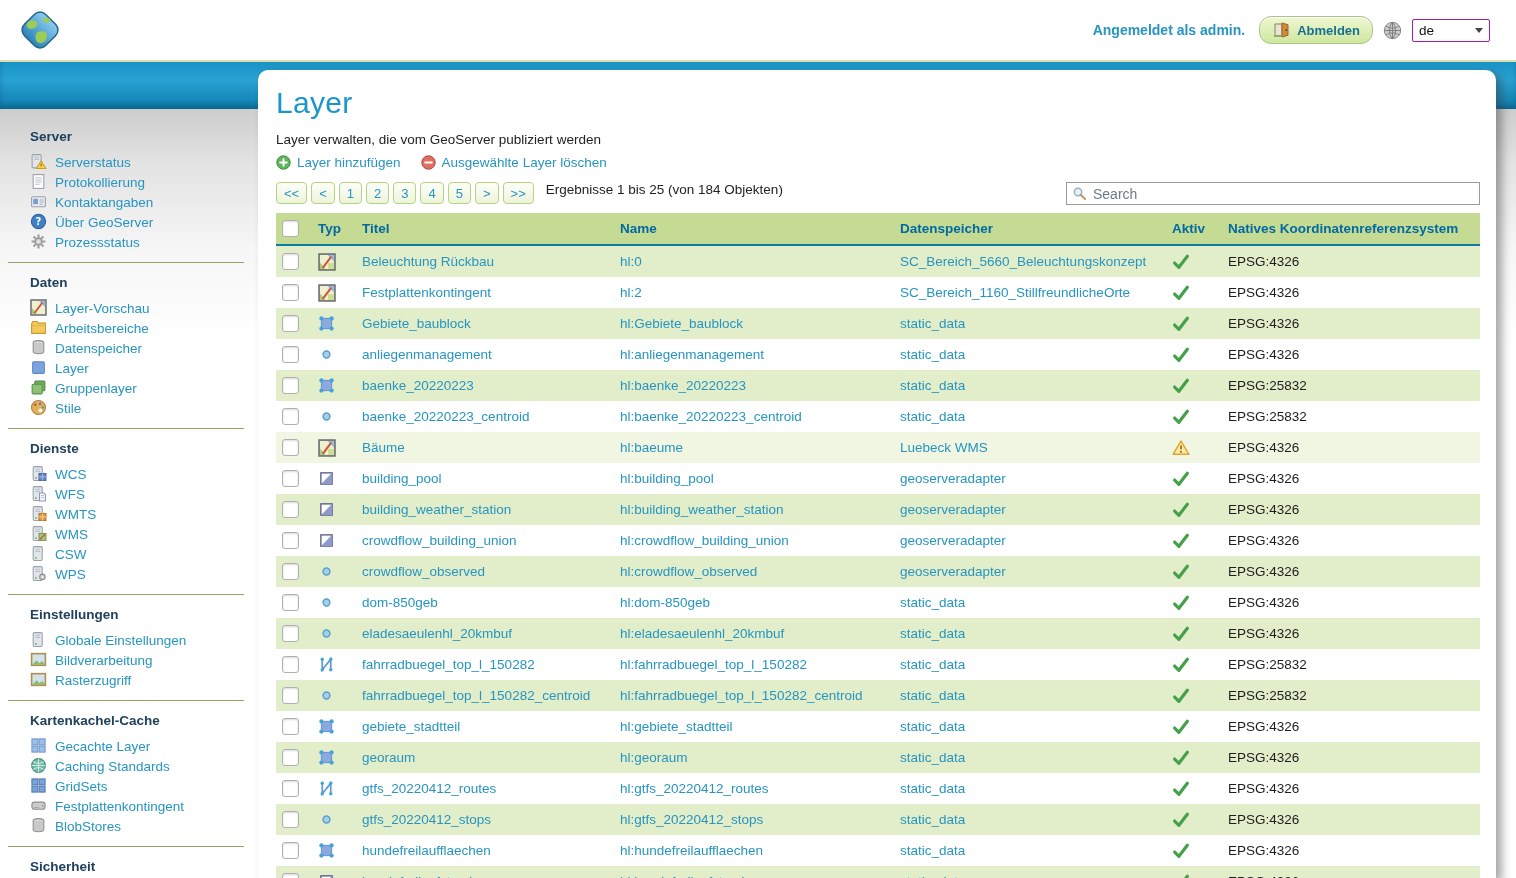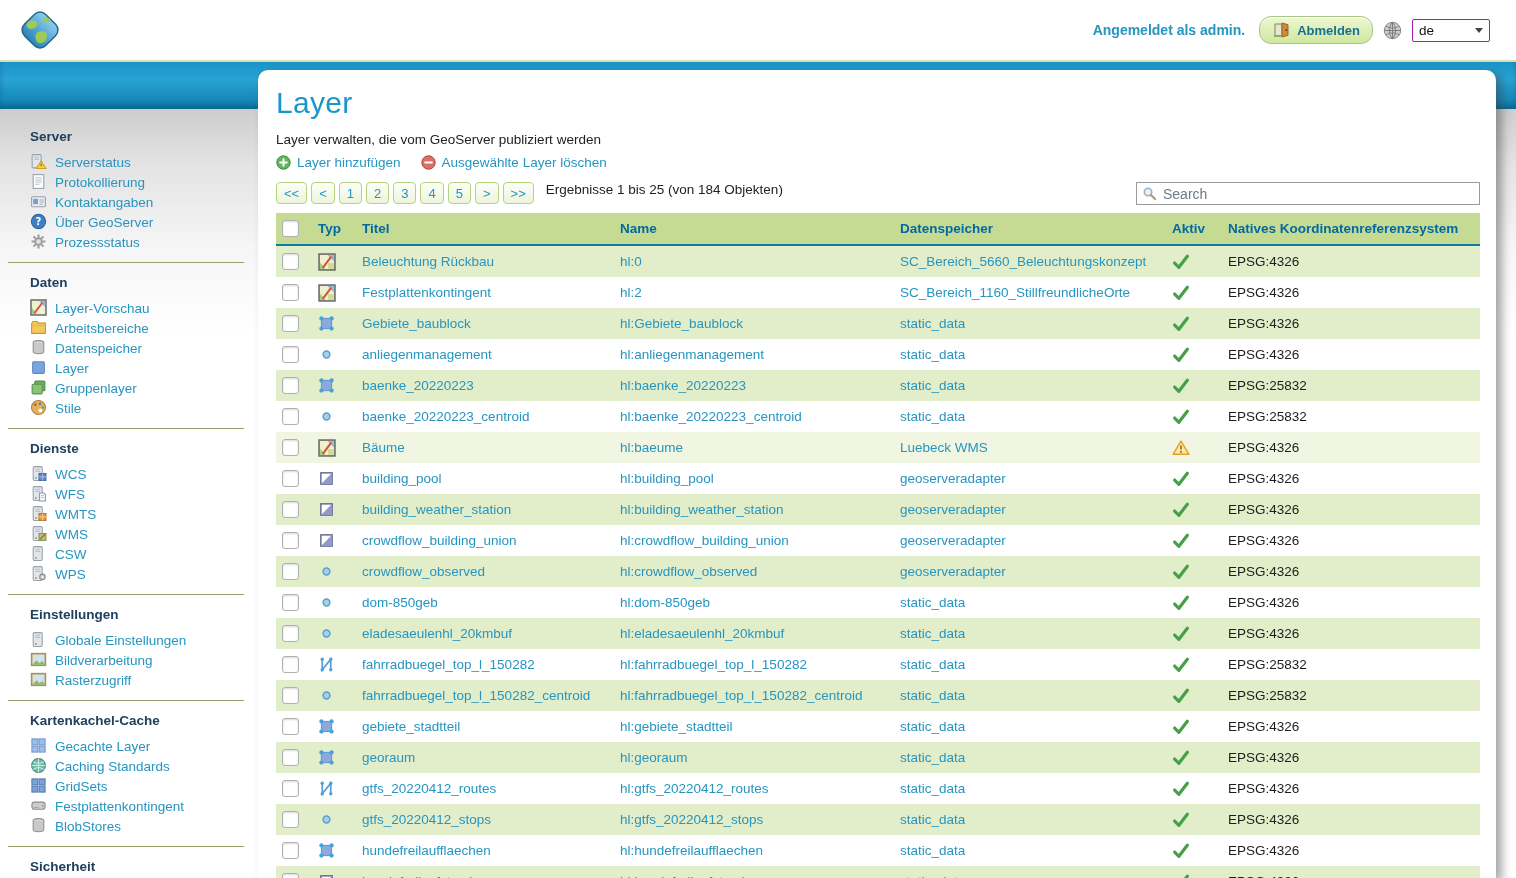--- a/index.html
+++ b/index.html
@@ -52,21 +52,21 @@
   .page-title{color:#1a97ca;font-size:30px;font-weight:400;margin:2px 0 12px;letter-spacing:.3px;}
   .subtitle{font-size:13.5px;color:#222;margin:0 0 8px;}
   .actions{display:flex;align-items:center;gap:20px;margin:0 0 12px;}
   .action-link{display:flex;align-items:center;gap:6px;color:#2795c0;font-size:13.5px;text-decoration:none;cursor:pointer;}
 
   .toolbar{display:flex;align-items:flex-start;margin:0 0 8px;}
   .pg{min-width:13px;height:22px;padding:1px 7px;margin-right:4px;font-size:13px;color:#2795c0;
     border:1px solid #b4d57c;border-radius:4px;background:linear-gradient(#fdfefa,#edf4da);
     cursor:pointer;font-family:inherit;}
   .results{margin-left:8px;font-size:13.5px;color:#222;}
-  .search-box{margin-left:auto;position:relative;width:344px;}
+  .search-box{margin-left:auto;position:relative;width:414px;}
   .search-box .ic{position:absolute;left:6px;top:4px;}
   .search-box input{width:100%;height:23px;box-sizing:border-box;border:1px solid #9b9b9b;
     padding:0 6px 0 26px;font-size:14px;color:#333;font-family:inherit;outline:none;}
   .search-box input::placeholder{color:#6e7a85;opacity:1;}
 
   
   table{width:100%;border-collapse:collapse;table-layout:fixed;}
   thead th{background:#c5db94;color:#0369a1;font-weight:bold;font-size:13.5px;text-align:left;
     padding:7px 6px;border-bottom:2px solid #0f7ca3;cursor:pointer;}
   thead th.noclick{cursor:default;}

